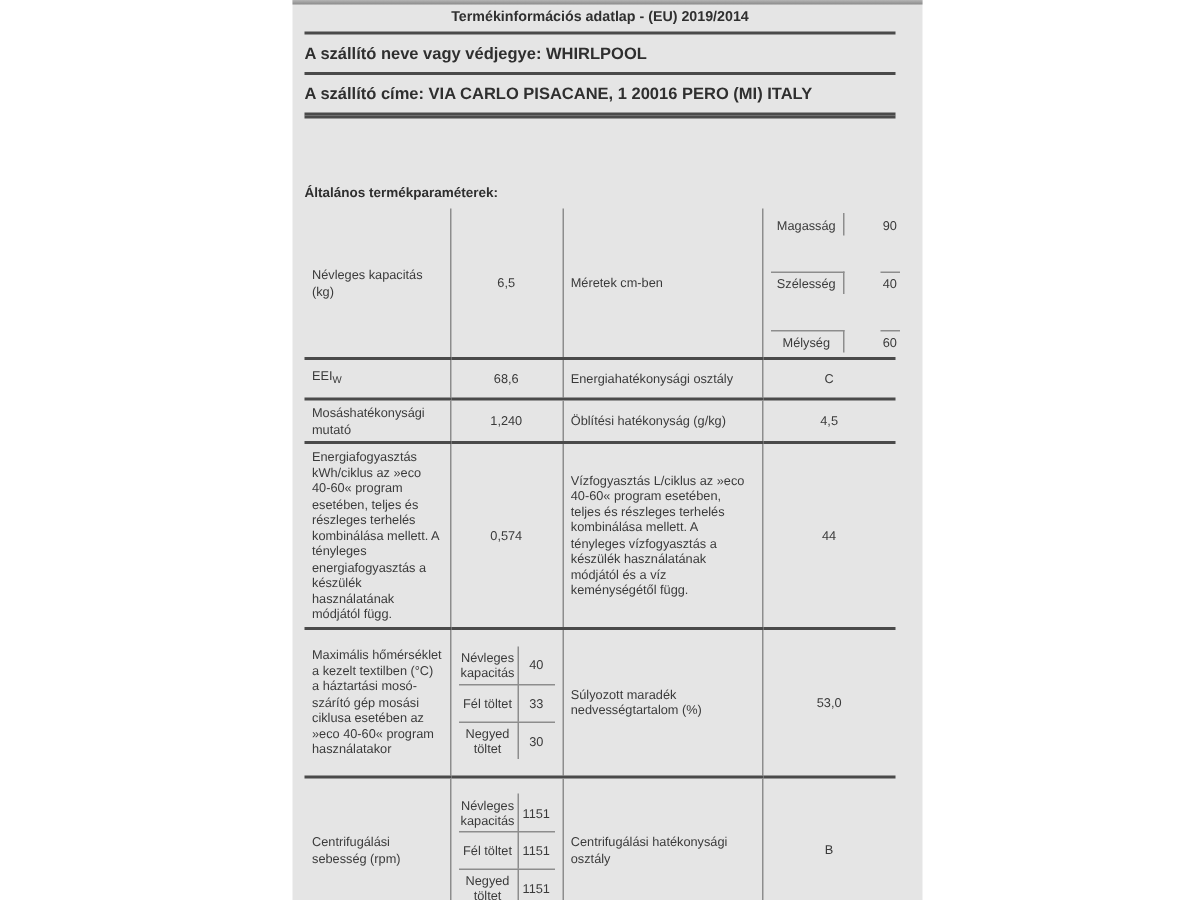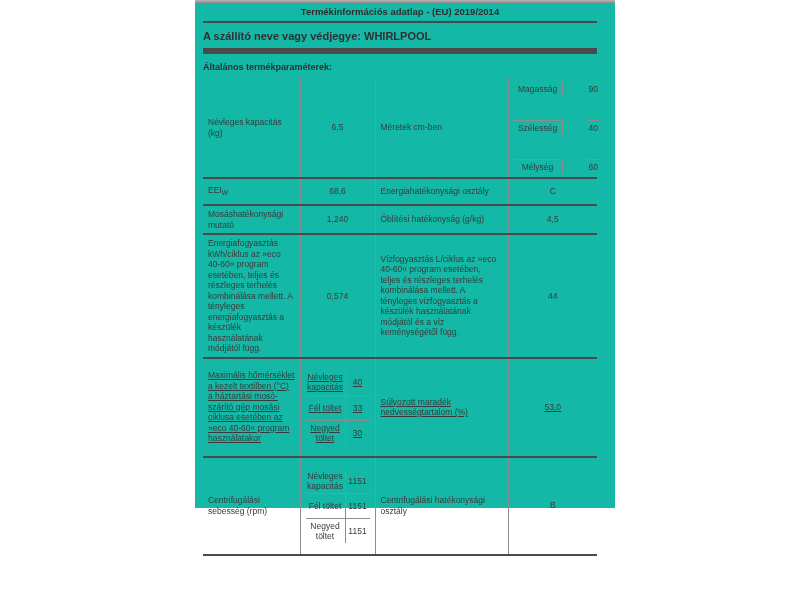--- a/index.html
+++ b/index.html
@@ -6,37 +6,38 @@
     --ink:#3a3a3a;
     --dark-line:#4a4a4a;
     --gray-line:#8d8d8d;
     --bar:#9a9a9a;
   }
   *{box-sizing:border-box;margin:0;padding:0;}
   html,body{width:800px;height:600px;background:#ffffff;overflow:hidden;}
   body{font-family:"Liberation Sans","DejaVu Sans",sans-serif;color:var(--ink);}
 
   .sheet{
-    position:absolute;left:195px;top:0;width:420px;height:508px;background:#14b8a6;
+    position:absolute;left:195px;top:0;width:420px;height:600px;background:#e5e5e5;
   }
   .top-edge{height:3px;width:100%;background:linear-gradient(#b5b5b5,#8a8a8a);}
   .content{padding:0 18px 0 8px;}
 
   .doc-title{
     text-align:center;font-weight:bold;font-size:9.5px;line-height:10px;
     padding:4px 0 4px;color:#2f2f2f;
   }
   .rule-line{border-top:2px solid var(--dark-line);}
   .info-line{
     font-weight:bold;font-size:11px;line-height:10px;color:#2f2f2f;
     padding:8px 0 7px;
   }
   .section-heading{
     font-weight:bold;font-size:9px;line-height:10px;color:#2f2f2f;
     padding:8px 0 4px;
+    margin-top:36px;
   }
 
   table.params{
     width:394px;table-layout:fixed;border-collapse:collapse;margin-top:2px;
   }
   table.params td{
     font-size:8.5px;line-height:10.5px;vertical-align:middle;
     padding:3px 5px;color:var(--ink);
   }
   td.c2,td.c3,td.c4{border-left:1px solid var(--gray-line);}
@@ -54,38 +55,39 @@
     padding:2px 2px;font-size:8.5px;line-height:10px;
   }
   .subgrid>.sl{border-right:1px solid var(--gray-line);}
   .subgrid>.bt{border-top:1px solid var(--gray-line);}
 
   .h-hdr{height:28px;}
   .h-r1{height:81px;}
   .h-r2{height:27px;}
   .h-r3{height:25px;}
   .h-r4{height:105px;}
-  .h-r5{height:99px;text-decoration:underline;}
+  .h-r5{height:99px;}
   .h-r6{height:98px;}
 
   sub.eei{font-size:6.5px;vertical-align:-2px;}
 </style>
 </head>
 <body>
 
 <div class="sheet">
   <div class="top-edge"></div>
   <div class="content">
 
     <div class="doc-title">Termékinformációs adatlap - (EU) 2019/2014</div>
     <div class="rule-line"></div>
 
     <div class="info-line">A szállító neve vagy védjegye: WHIRLPOOL</div>
     <div class="rule-line"></div>
 
+    <div class="info-line">A szállító címe: VIA CARLO PISACANE, 1 20016 PERO (MI) ITALY</div>
     <div class="rule-line"></div>
 
     <div class="rule-line"></div>
 
     <div class="section-heading">Általános termékparaméterek:</div>
 
     <table class="params">
       <colgroup>
         <col style="width:97px">
           <col style="width:75px">

